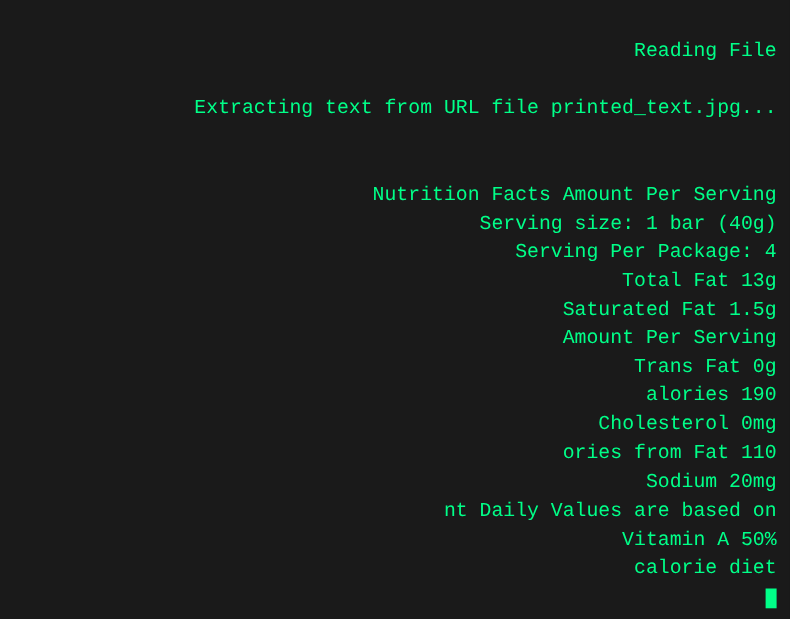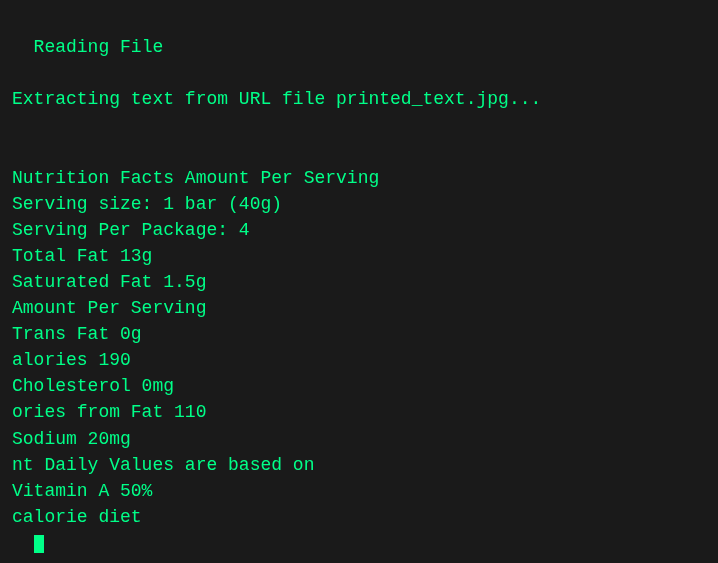--- a/index.html
+++ b/index.html
@@ -1,18 +1,19 @@
 <!DOCTYPE html>
 <html><head>
   <meta charset="utf-8">
   <style>
     * {
       margin: 0;
       padding: 0;
       box-sizing: border-box;
+      text-align: right;
     }
 
     body {
       background-color: #1a1a1a;
       width: 718px;
       height: 563px;
       overflow: hidden;
       font-family: 'Courier New', Courier, monospace;
       font-size: 18px;
       color: #00ff88;

